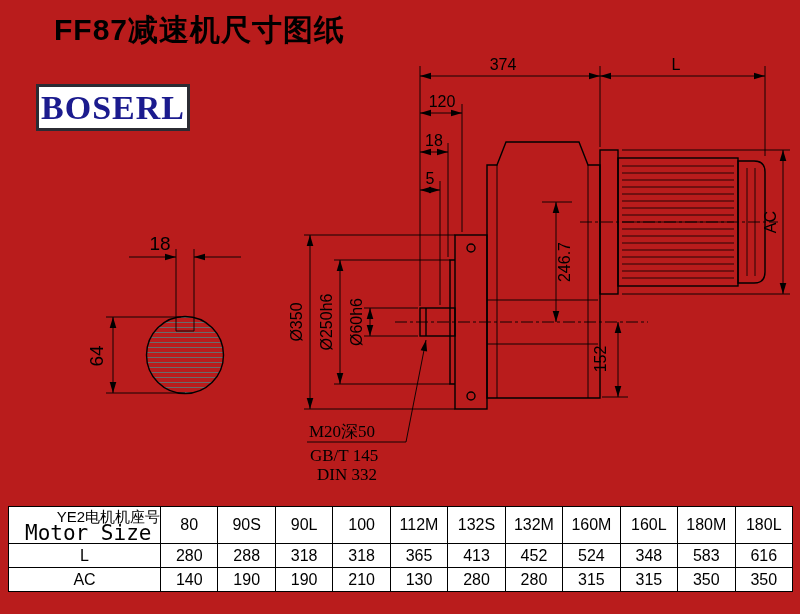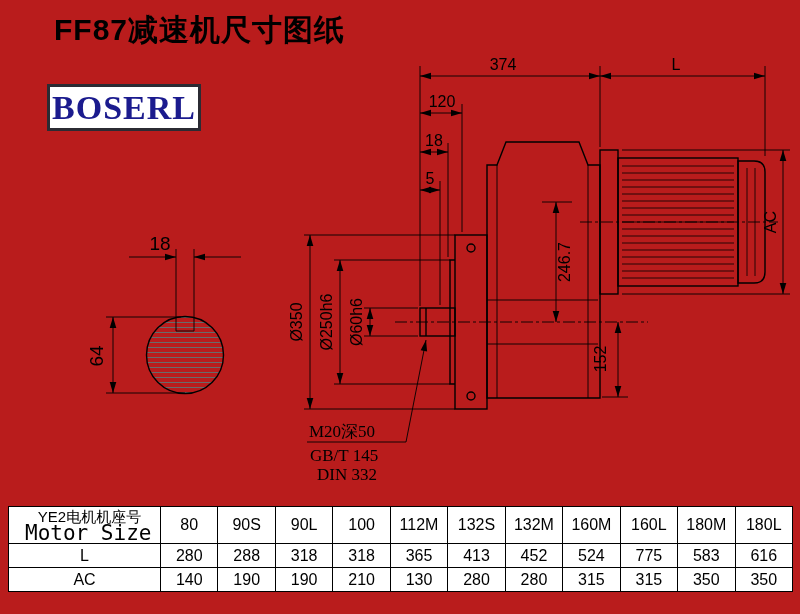--- a/index.html
+++ b/index.html
@@ -1,29 +1,29 @@
 <!DOCTYPE html>
 <html><head>
 <meta charset="utf-8">
 <style>
   *{margin:0;padding:0;box-sizing:border-box}
   html,body{width:800px;height:614px;background:#fff;font-family:"Liberation Sans",sans-serif;color:#000}
   .screen{position:relative;width:800px;height:614px;overflow:hidden;background:#b91c1c}
   .title{position:absolute;left:54px;top:10px;font-size:30px;font-weight:bold;letter-spacing:1px;white-space:nowrap}
-  .brand{position:absolute;left:47px;top:84px;width:154px;height:47px;border:3px solid #2b2b33;display:flex;align-items:center;justify-content:center;background:#fff}
+  .brand{position:absolute;left:36px;top:84px;width:154px;height:47px;border:3px solid #2b2b33;display:flex;align-items:center;justify-content:center;background:#fff}
   .brand span{font-family:"Liberation Serif",serif;font-size:34px;font-weight:bold;color:#1b1b8e;letter-spacing:1px}
   svg.drawing{position:absolute;left:0;top:0}
   svg text{font-family:"Liberation Sans",sans-serif;font-size:16px;fill:#000;stroke:none}
   svg text.big{font-size:19px}
   svg text.note{font-family:"Liberation Serif",serif;font-size:17px}
   table.dim{position:absolute;left:8px;top:506px;width:785px;border-collapse:collapse;table-layout:fixed;background:#fff}
   .dim th,.dim td{border:1px solid #000;text-align:center;vertical-align:middle;font-size:16px;font-weight:normal;padding:0;overflow:hidden;white-space:nowrap}
   tr.hrow{height:37px}
   tr.drow{height:24px}
-  .hcn{font-size:15px;text-align:center;padding-left:10px;line-height:17px}
+  .hcn{font-size:15px;text-align:right;padding-left:10px;line-height:17px}
   .hen{font-size:21px;font-family:"DejaVu Sans Mono",monospace;text-align:left;padding-left:16px;line-height:17px}
 </style>
 </head>
 <body>
 
 <div class="screen">
 
   <div class="title">FF87减速机尺寸图纸</div>
 
   <div class="brand">
@@ -194,21 +194,21 @@
     <tr class="drow">
       <th>L</th>
       <td>280</td>
       <td>288</td>
       <td>318</td>
       <td>318</td>
       <td>365</td>
       <td>413</td>
       <td>452</td>
       <td>524</td>
-      <td>775</td>
+      <td>348</td>
       <td>583</td>
       <td>616</td>
     </tr>
     <tr class="drow">
       <th>AC</th>
       <td>140</td>
       <td>190</td>
       <td>190</td>
       <td>210</td>
       <td>130</td>

